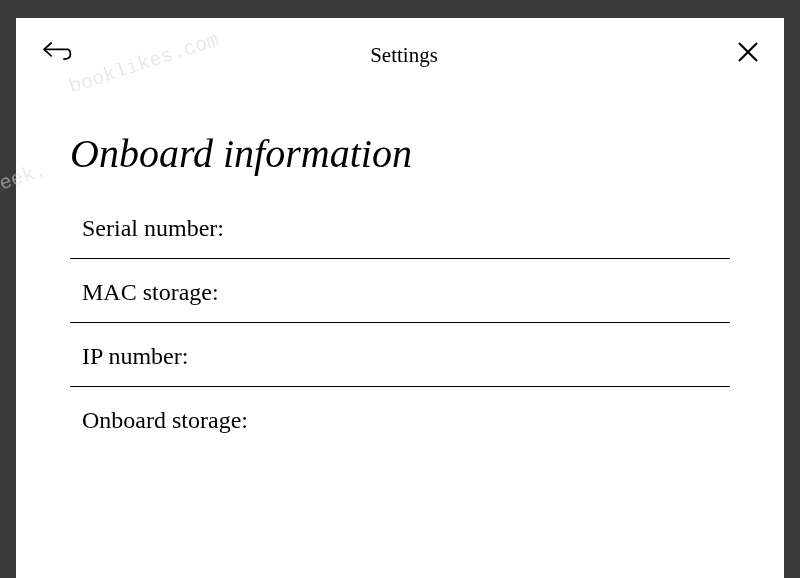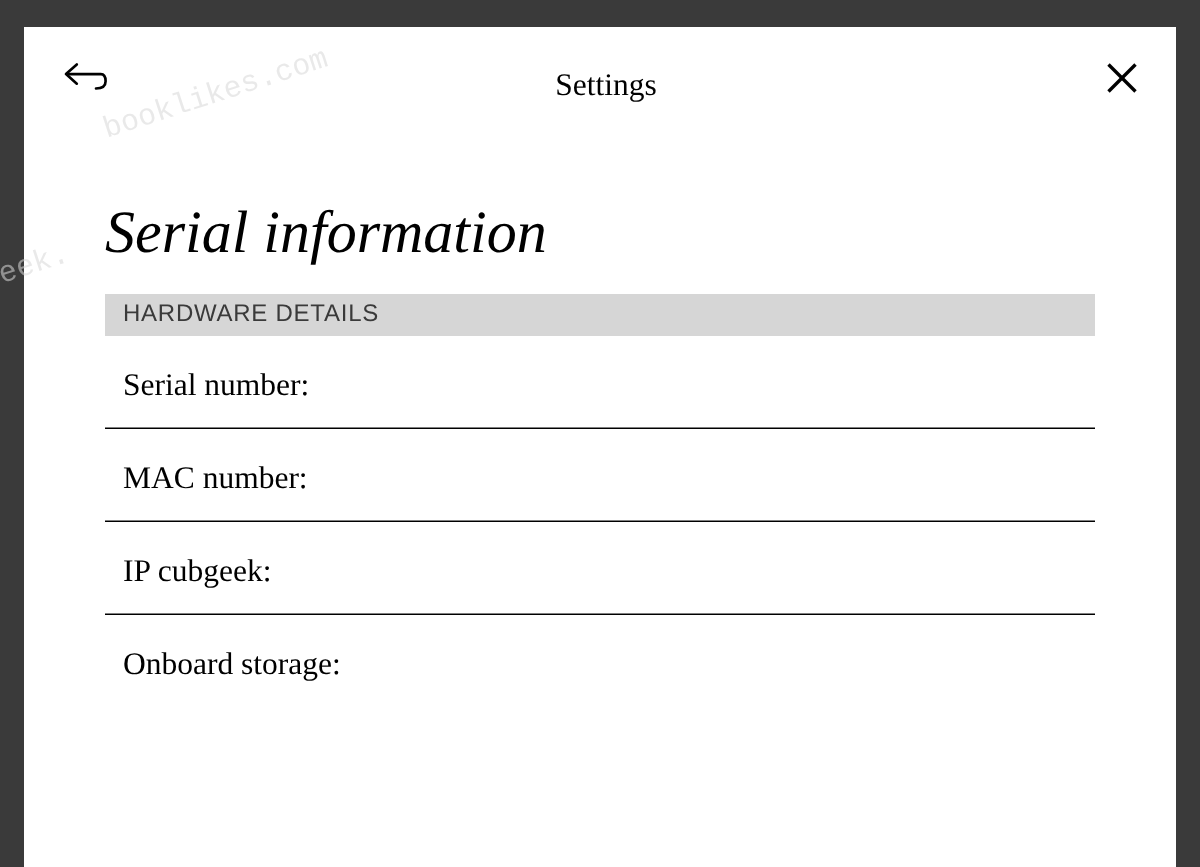--- a/index.html
+++ b/index.html
@@ -64,21 +64,21 @@
       display: flex;
       justify-content: space-between;
       align-items: center;
       padding: 20px 12px 16px 12px;
       border-bottom: 1px solid #000;
     }
     .row-noborder {
       border-bottom: none;
     }
     .row-label {
-      font-size: 21px;
+      font-size: 24px;
       color: #000;
       font-family: Georgia, serif;
     }
     .row-value {
       font-size: 21px;
       color: #000;
       font-family: Georgia, serif;
     }
     .watermark {
       position: absolute;
@@ -117,36 +117,35 @@
     <div class="header-title">Settings</div>
     <div class="close-icon">
       <svg viewBox="0 0 24 24" fill="none" stroke="#000" stroke-width="2.2">
         <line x1="3" y1="3" x2="21" y2="21"></line>
         <line x1="21" y1="3" x2="3" y2="21"></line>
       </svg>
     </div>
   </div>
 
   <div class="content">
-    <h1 class="page-title">Serial information</h1>
+    <h1 class="page-title">Onboard information</h1>
 
-    <div class="section-header">HARDWARE DETAILS</div>
 
     <div class="row">
       <span class="row-label">Serial number:</span>
       <span class="row-value"></span>
     </div>
 
     <div class="row">
-      <span class="row-label">MAC number:</span>
+      <span class="row-label">MAC storage:</span>
       <span class="row-value"></span>
     </div>
 
     <div class="row">
-      <span class="row-label">IP cubgeek:</span>
+      <span class="row-label">IP number:</span>
       <span class="row-value"></span>
     </div>
 
     <div class="row row-noborder">
       <span class="row-label">Onboard storage:</span>
     </div>
 
 
     <div class="row row-noborder">
     </div>

